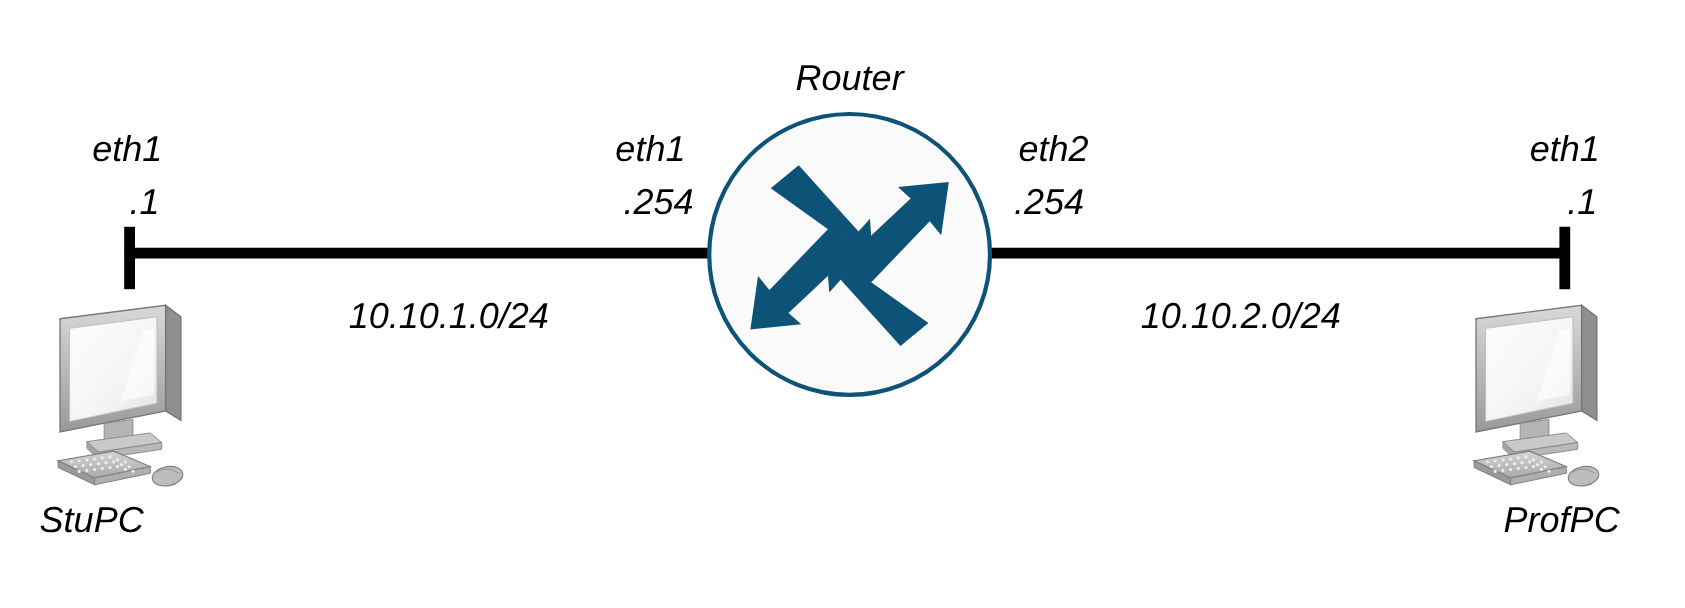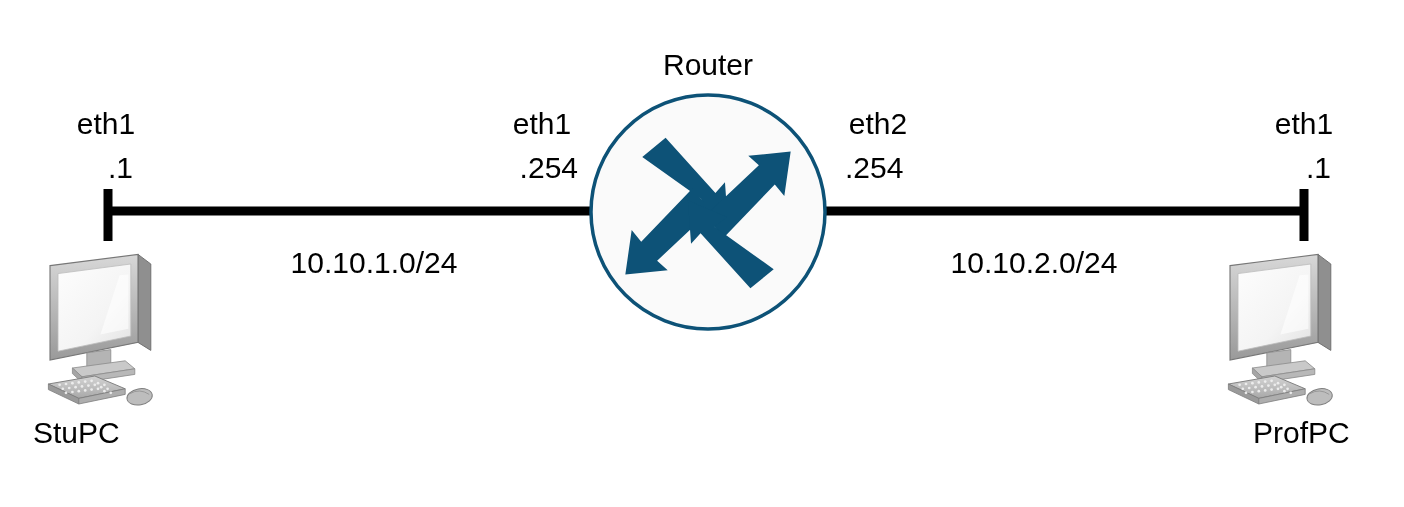--- a/index.html
+++ b/index.html
@@ -9,20 +9,21 @@
   }
   body {
     font-family: "Liberation Sans", sans-serif;
   }
   #canvas {
     position: relative;
     width: 1404px;
     height: 507px;
     background: #ffffff;
     overflow: hidden;
+    font-style: italic;
   }
   svg.layer {
     position: absolute;
     top: 0;
     left: 0;
     width: 1404px;
     height: 507px;
   }
   .dgm-text {
     font-family: "Liberation Sans", sans-serif;

